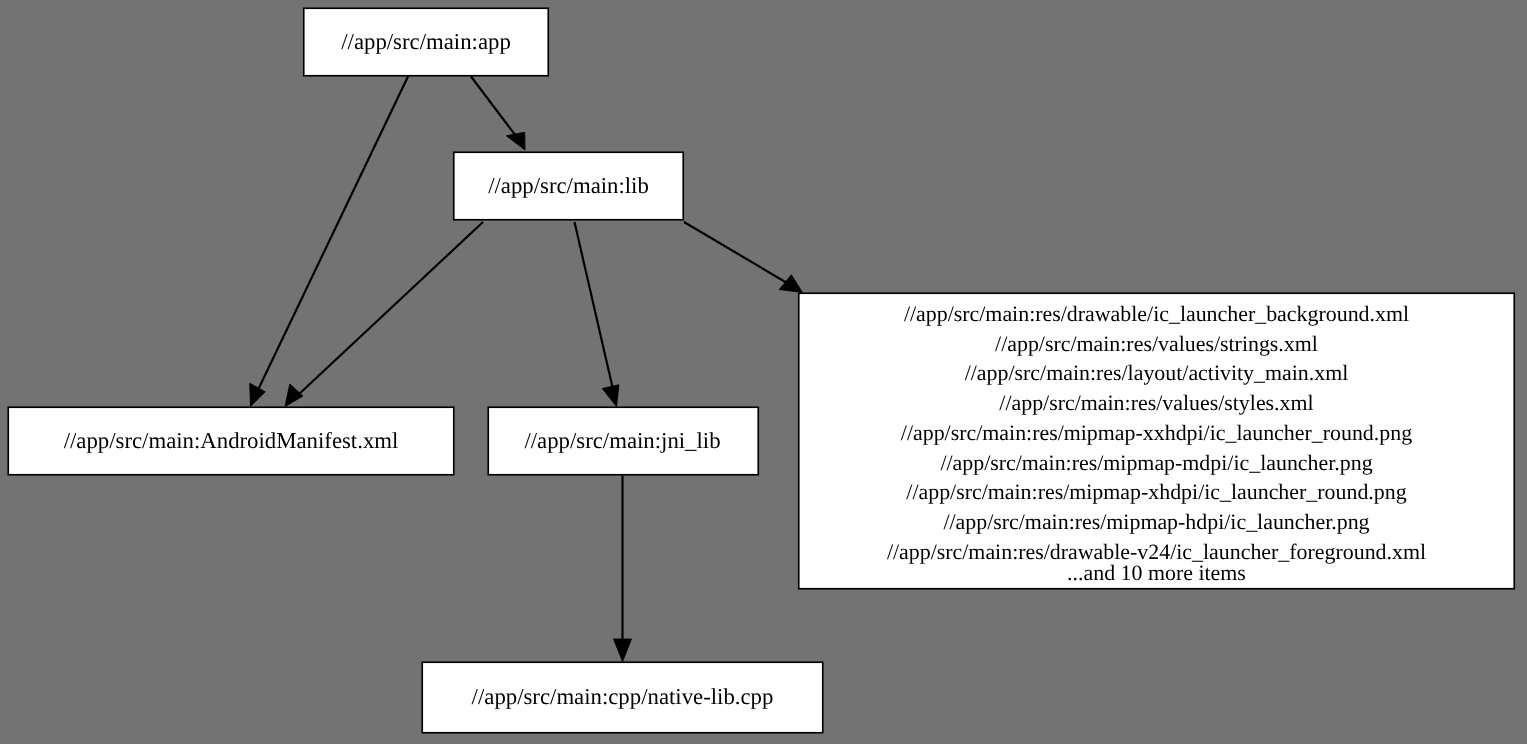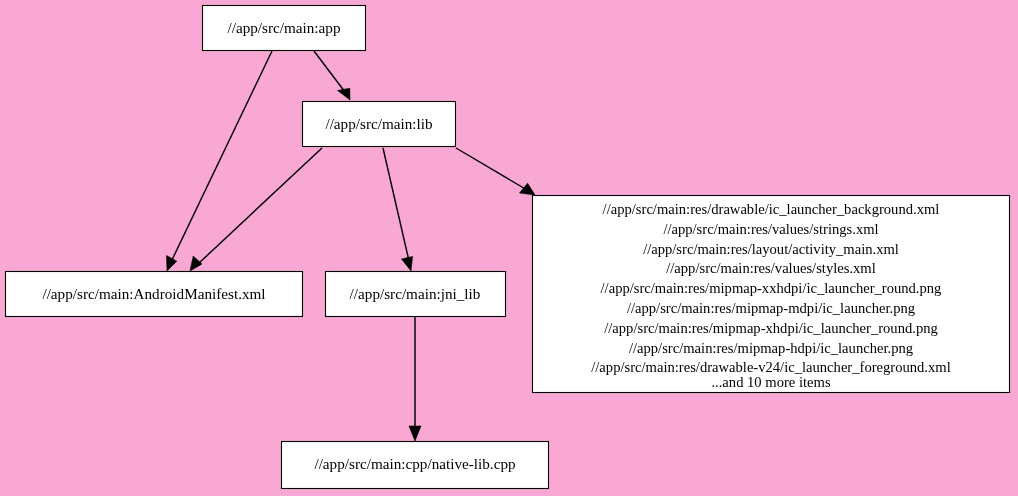--- a/index.html
+++ b/index.html
@@ -10,21 +10,21 @@
   body {
     width: 1018px;
     height: 496px;
     overflow: hidden;
     font-family: "Liberation Serif", "DejaVu Serif", serif;
   }
   #graph-root {
     position: relative;
     width: 1018px;
     height: 496px;
-    background: #f9a8d4;
+    background: #737373;
   }
   svg.graph-canvas {
     position: absolute;
     top: 0;
     left: 0;
     width: 1018px;
     height: 496px;
     display: block;
   }
   .node-box {

